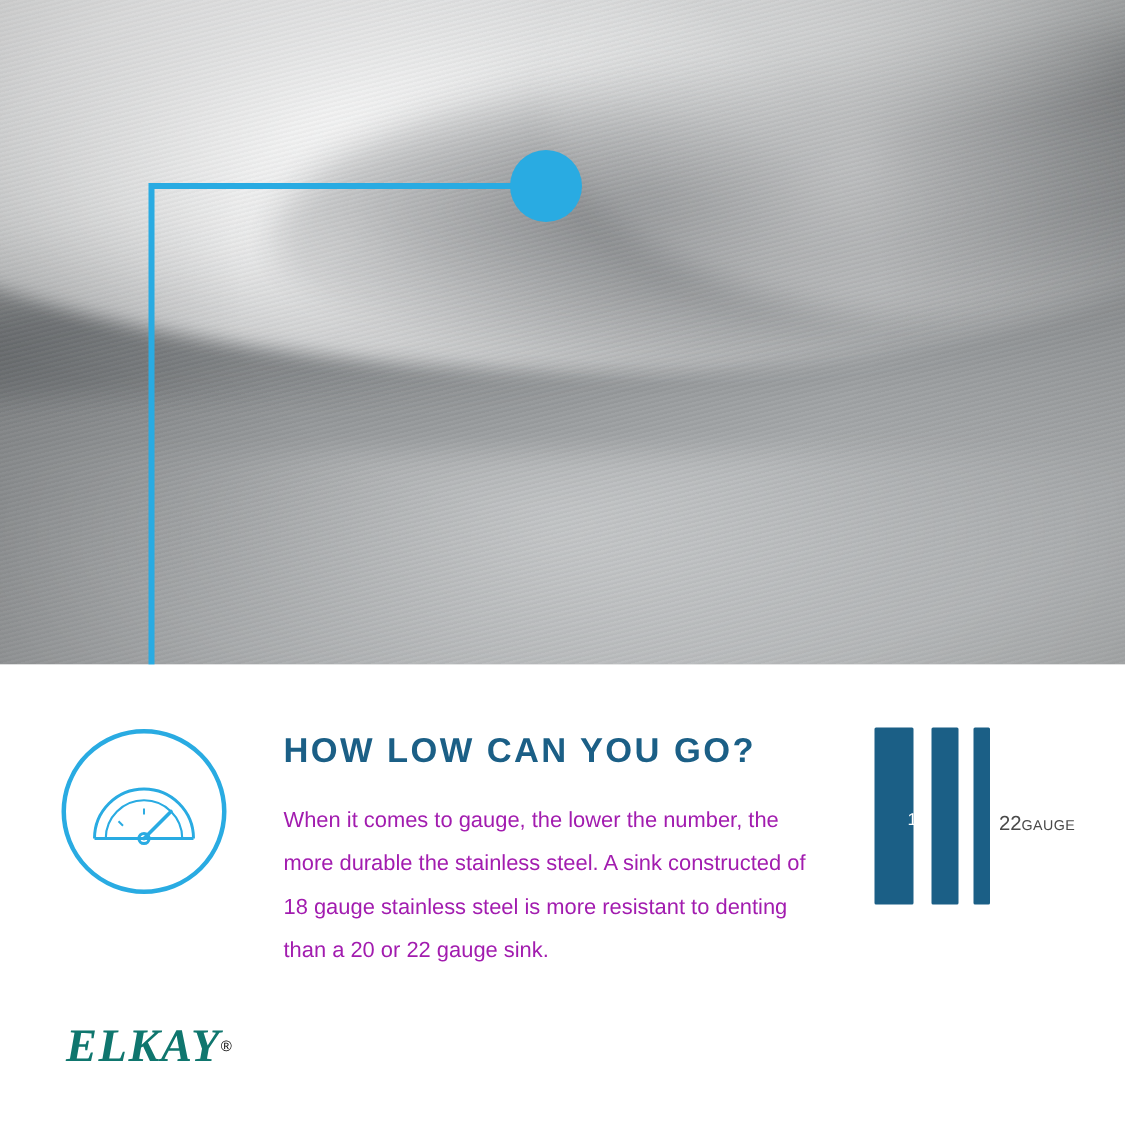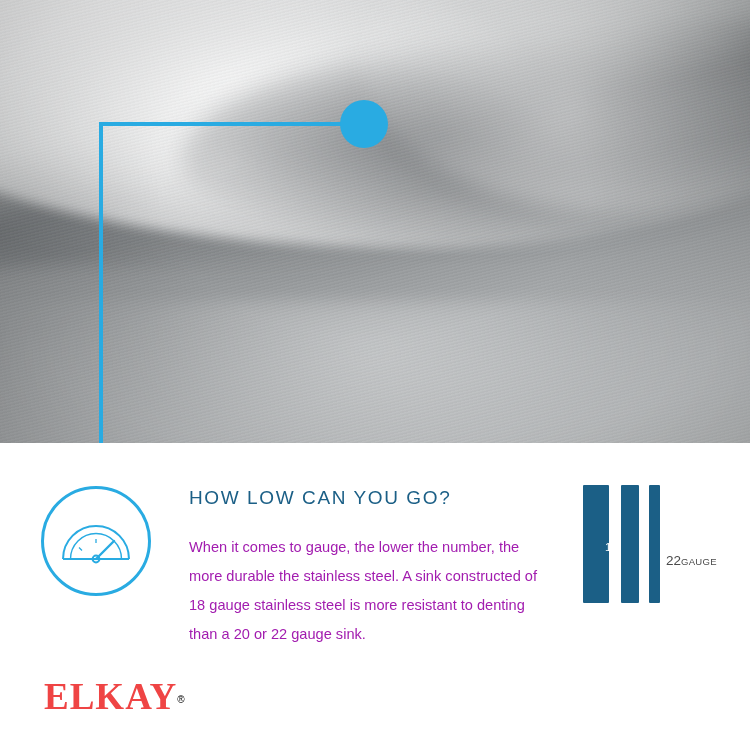--- a/index.html
+++ b/index.html
@@ -146,22 +146,22 @@
     width: 110px; height: 110px;
     border: 3px solid #29ABE2;
     border-radius: 50%;
     background: #ffffff;
     display: flex; align-items: center; justify-content: center;
   }
 
   #headline {
     position: absolute;
     left: 189px; top: 44px;
-    font-size: 19px;
-    font-weight: normal;
+    font-size: 23px;
+    font-weight: bold;
     letter-spacing: 1.6px;
     color: #1b5f86;
     white-space: nowrap;
   }
 
   #body-copy {
     position: absolute;
     left: 189px; top: 90px;
     width: 366px;
     font-size: 14.6px;
@@ -182,39 +182,39 @@
     font-size: 11.5px;
     color: #ffffff;
     text-align: center;
     padding-left: 22px;
   }
   .bar-label-outside {
     position: absolute;
     font-size: 13.5px;
     color: #4a4a4a;
     white-space: nowrap;
-    margin-top: 12px;
   }
   .bar-label-outside .small {
     font-size: 9.5px;
     letter-spacing: 0.3px;
   }
 
   
   #logo {
     position: absolute;
     left: 44px; top: 680px;
     height: 34px;
   }
   #logo .wordmark {
     font-family: "Liberation Serif", serif;
     font-weight: bold;
-    font-size: 37px;
+    font-style: italic;
+    font-size: 31px;
     letter-spacing: 1px;
-    color: #ef4444;
+    color: #0f766e;
     line-height: 34px;
   }
   #logo .reg {
     font-size: 10px;
     vertical-align: super;
     font-style: normal;
     letter-spacing: 0;
   }
 </style>
 </head>

